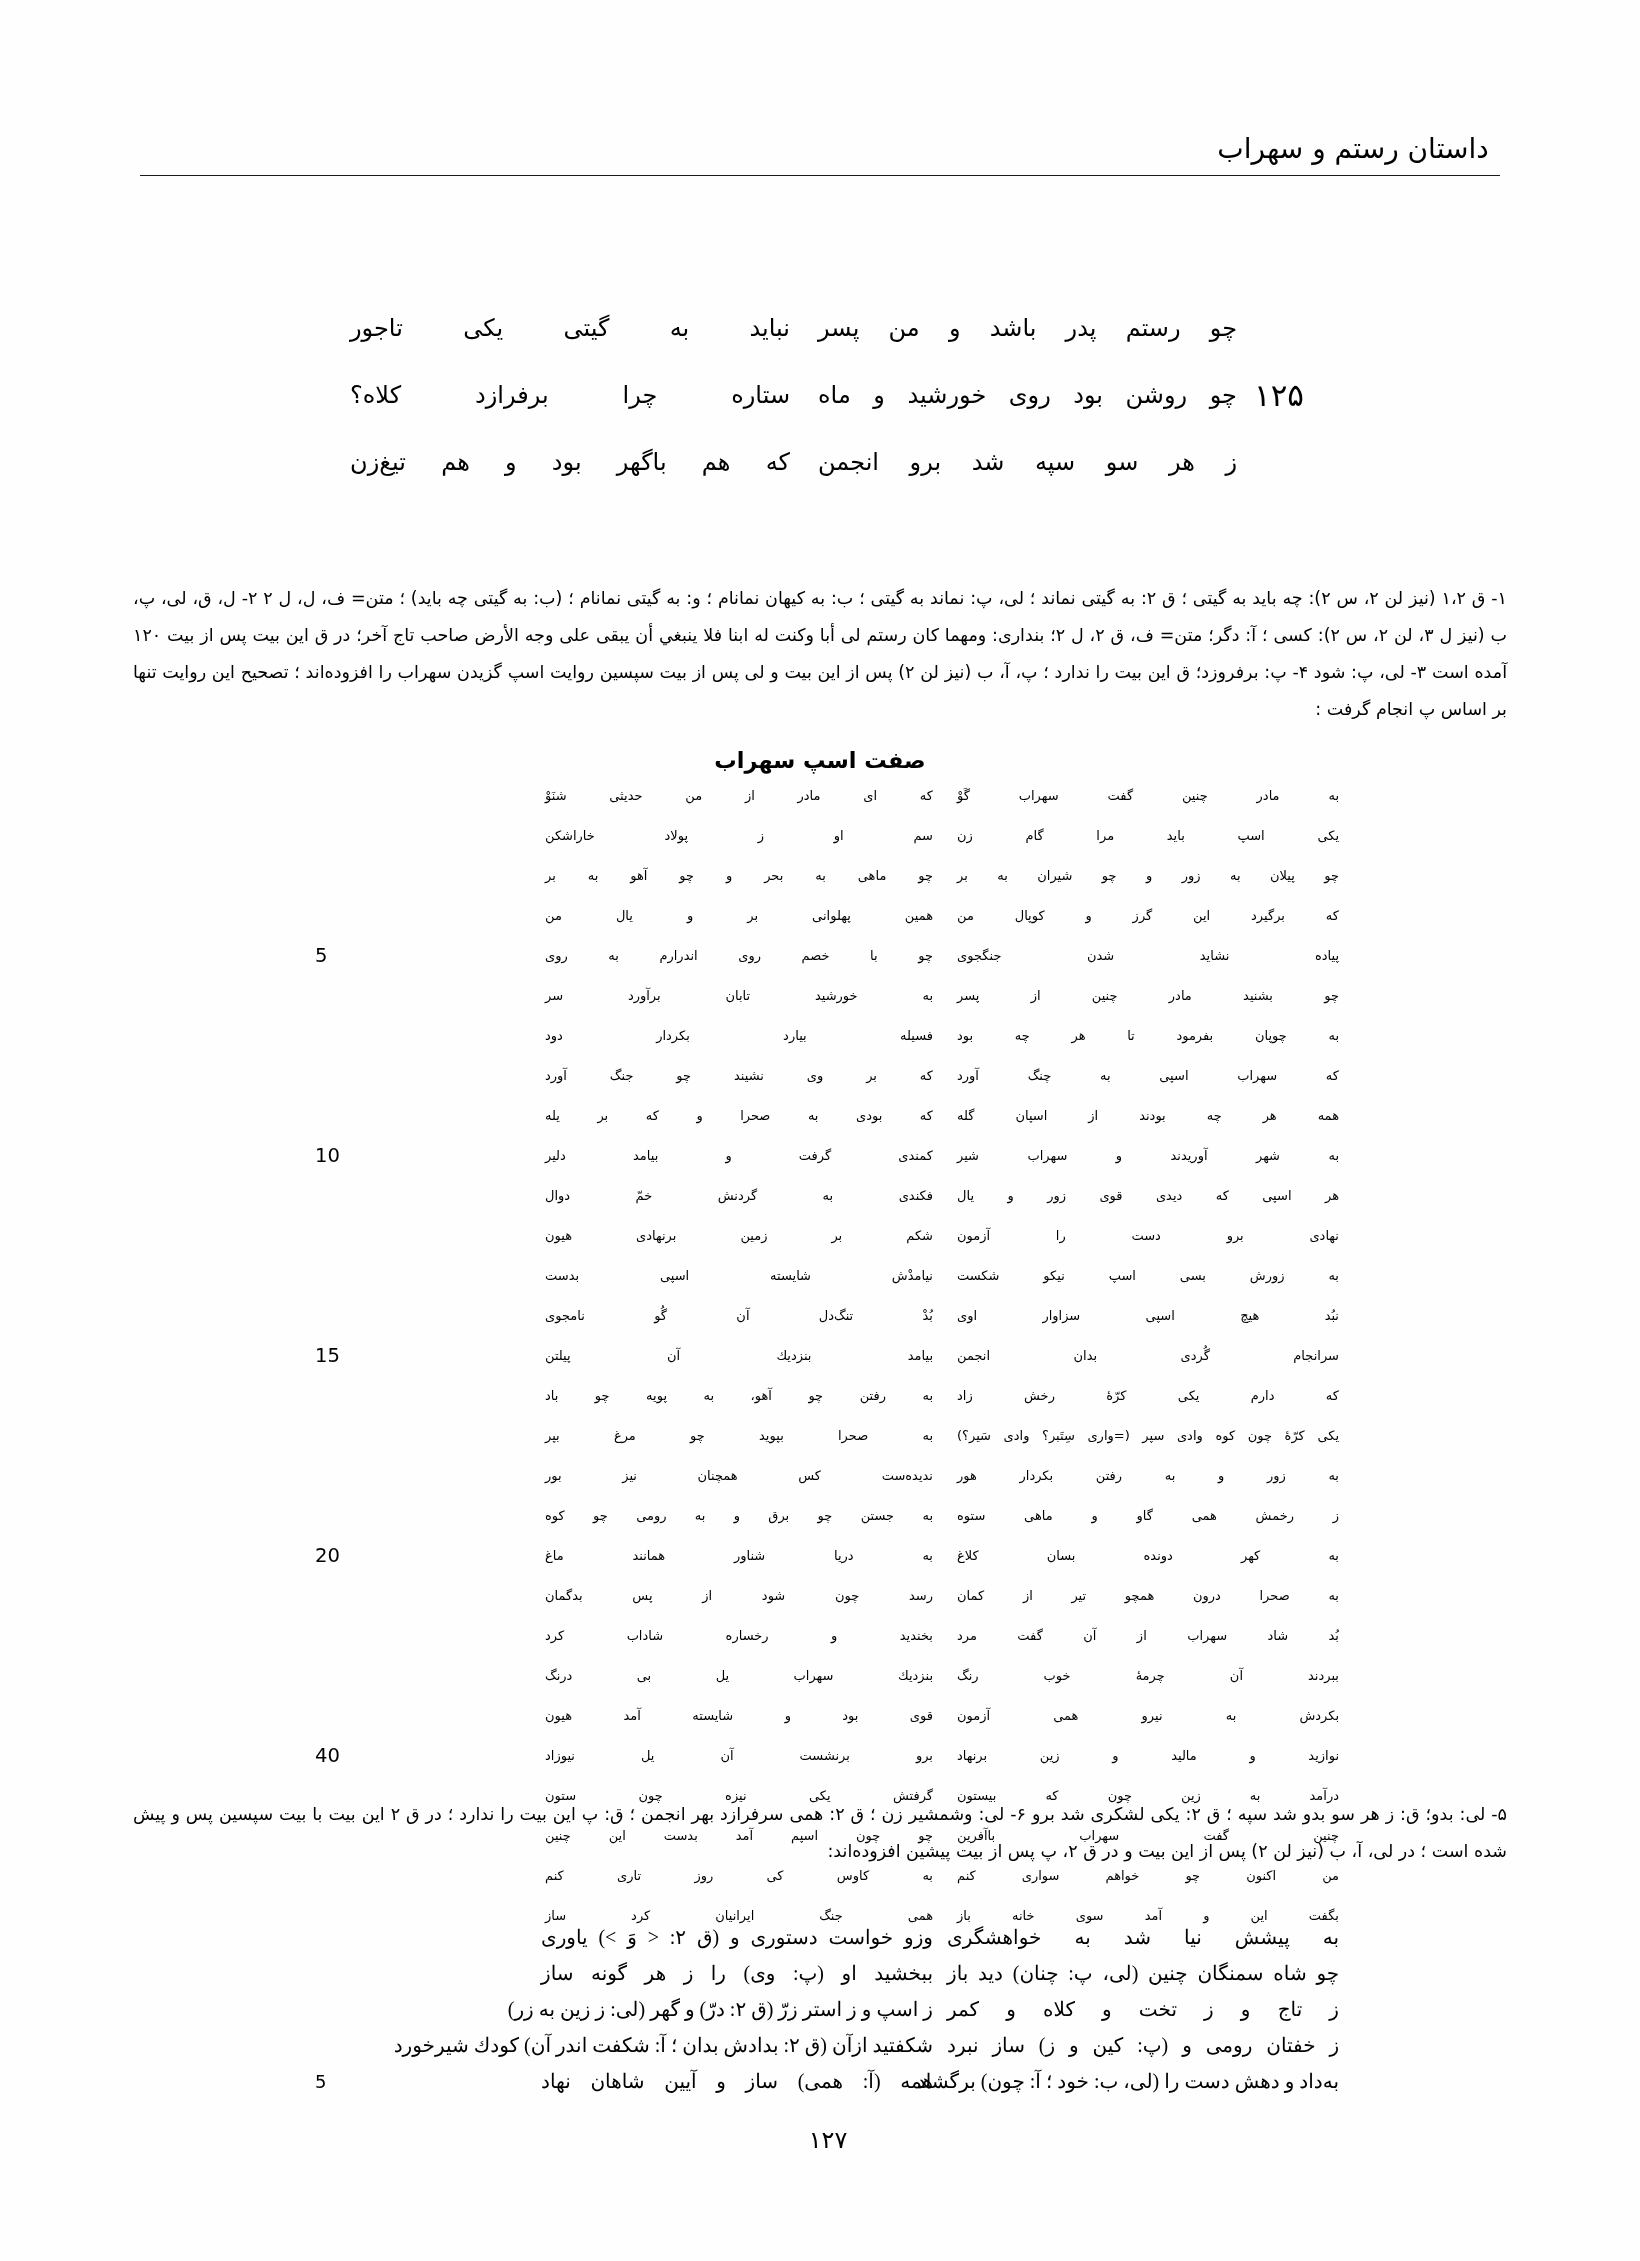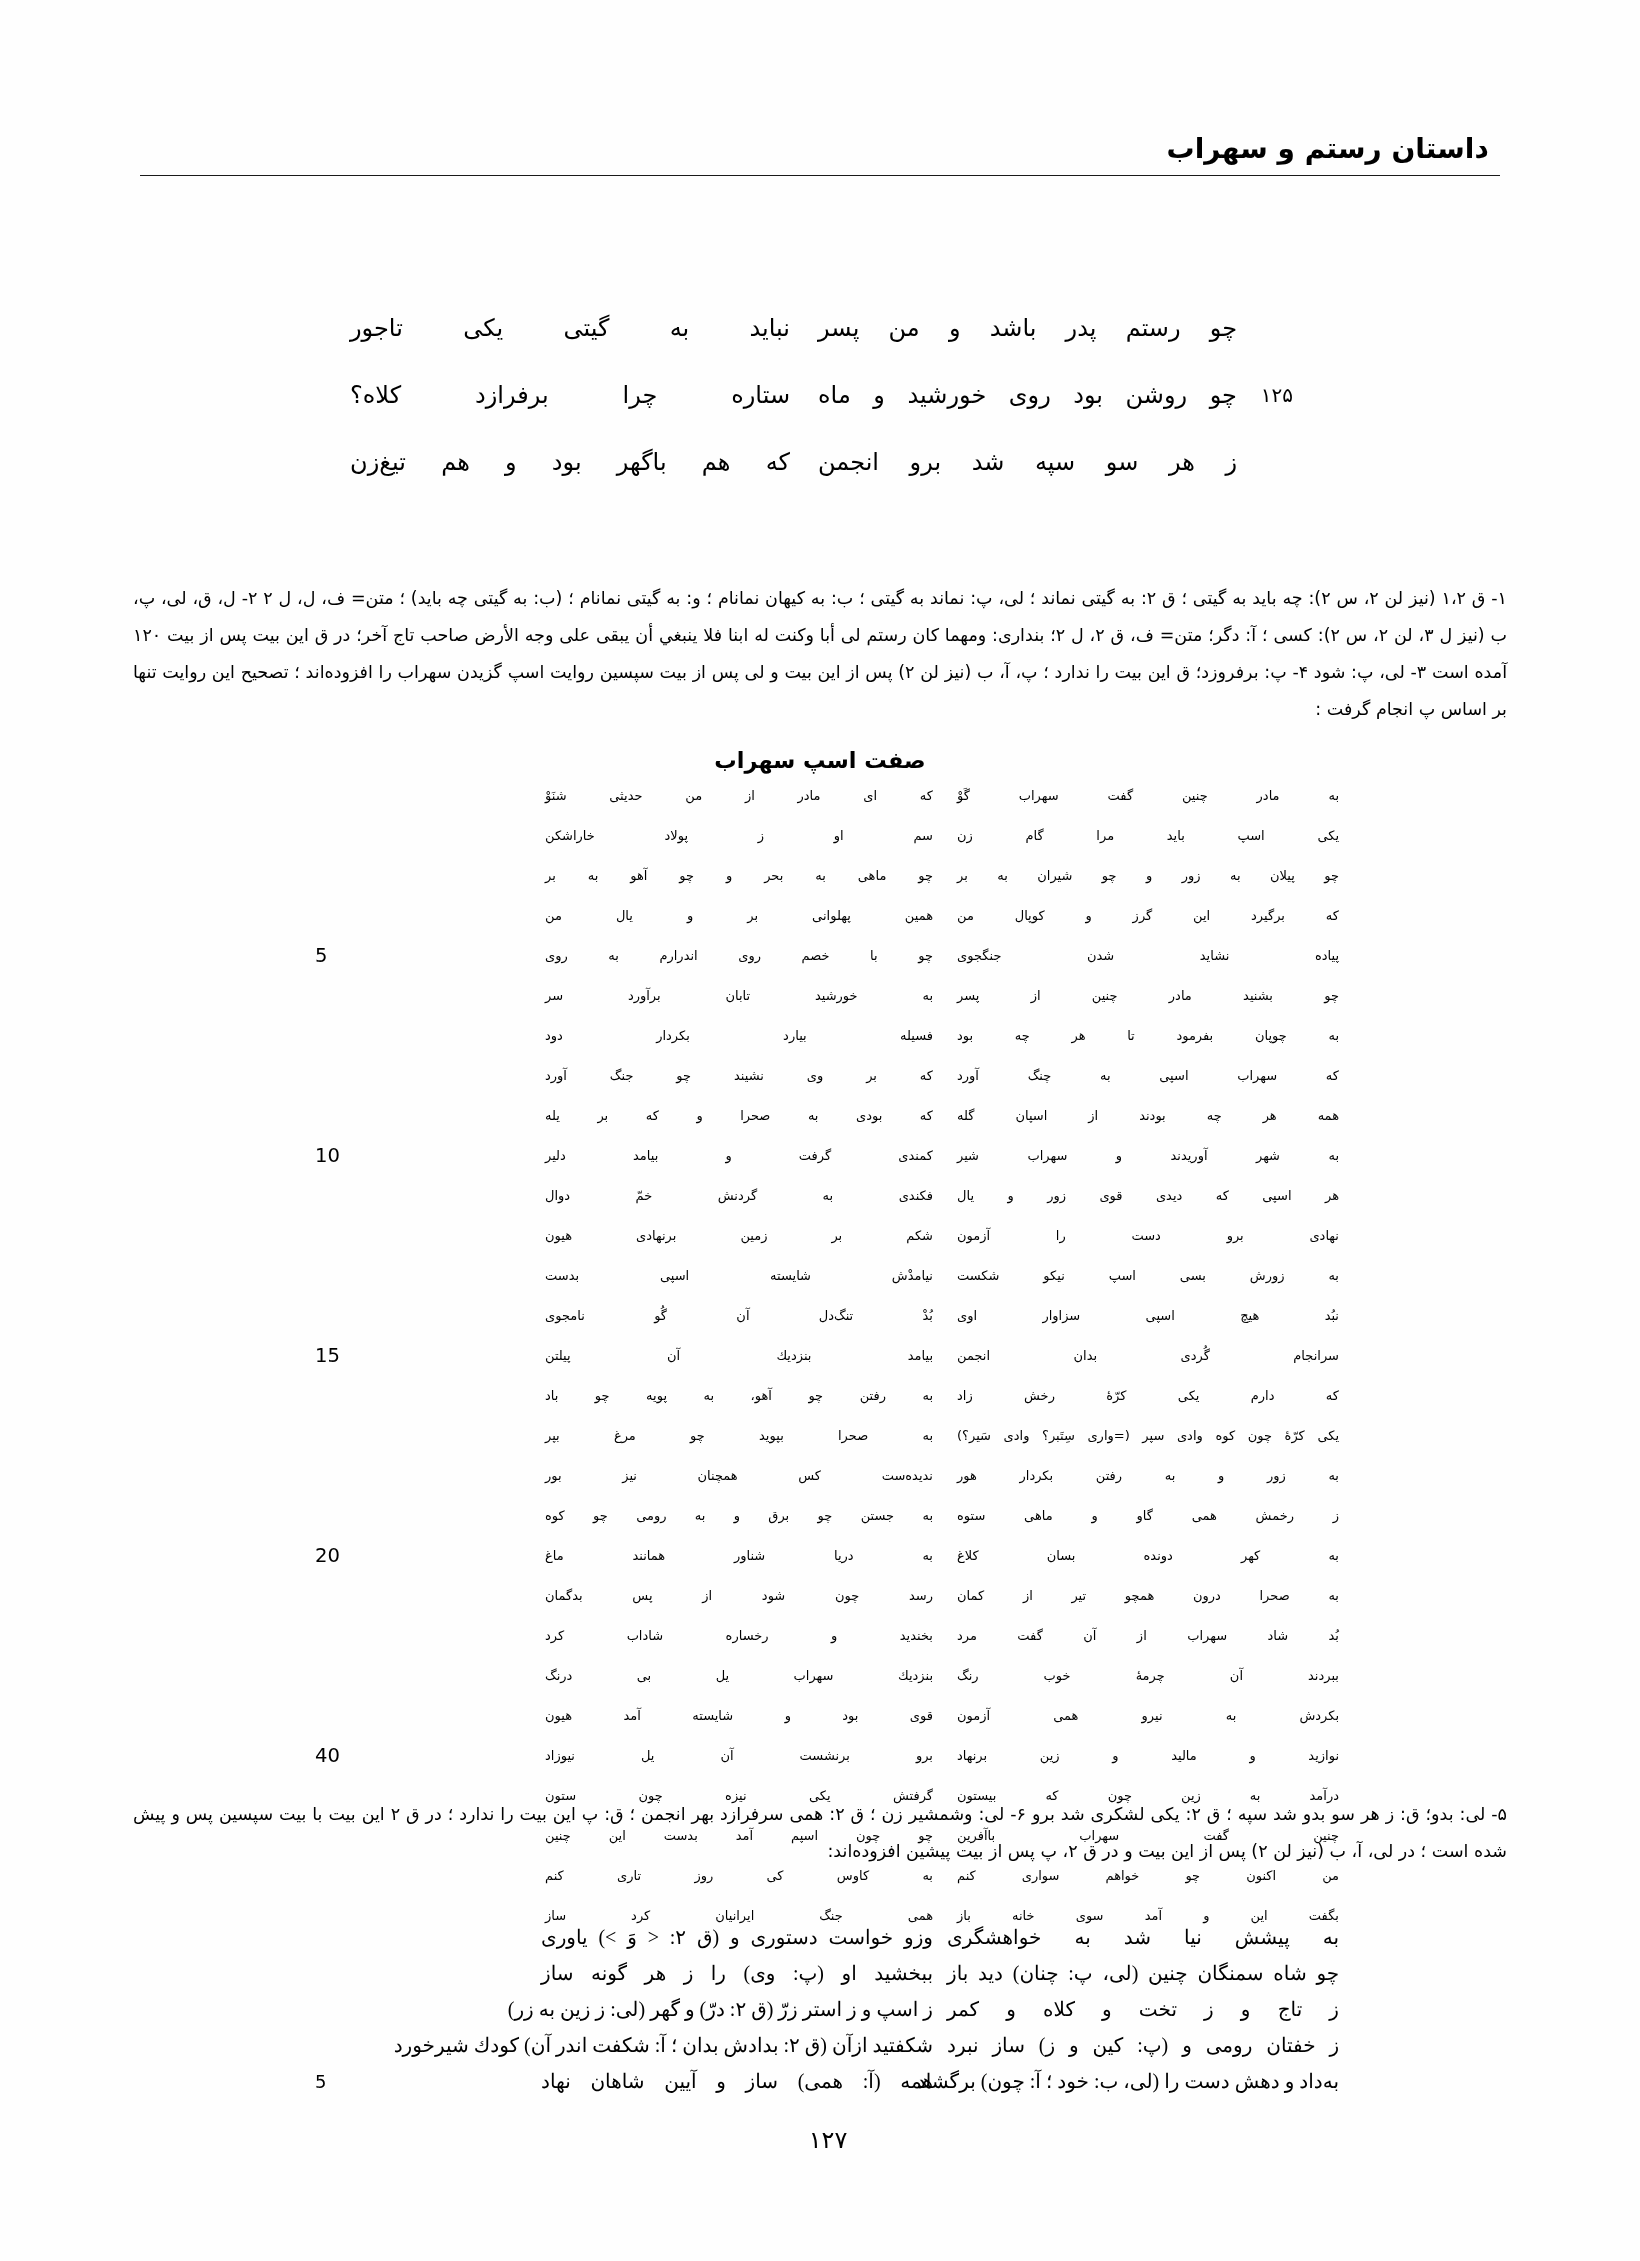--- a/index.html
+++ b/index.html
@@ -27,21 +27,21 @@
     top: 130px;
     right: 140px;
     left: 140px;
     height: 49px;
   }
   .header-title {
     position: absolute;
     right: 11.2px;
     top: 0;
     font-size: 28px;
-    font-weight: bold;
+    font-weight: normal;
     line-height: 38px;
     white-space: nowrap;
     direction: rtl;
   }
   .header-rule {
     position: absolute;
     right: 0;
     left: 0;
     top: 45px;
     border-top: 1.4px solid #1a1a1a;
@@ -54,22 +54,22 @@
   }
   .verse-row {
     display: flex;
     flex-direction: row;
     align-items: baseline;
     width: 100%;
   }
   .verse-num-right {
     width: 67px;
     flex: 0 0 67px;
-    text-align: center;
-    font-size: 20px;
+    text-align: right;
+    font-size: 31px;
     direction: rtl;
     padding-left: 12.6px;
     box-sizing: border-box;
   }
   .hemistich {
     font-size: 24px;
     line-height: 1.0;
     white-space: nowrap;
     direction: rtl;
     text-align: justify;

